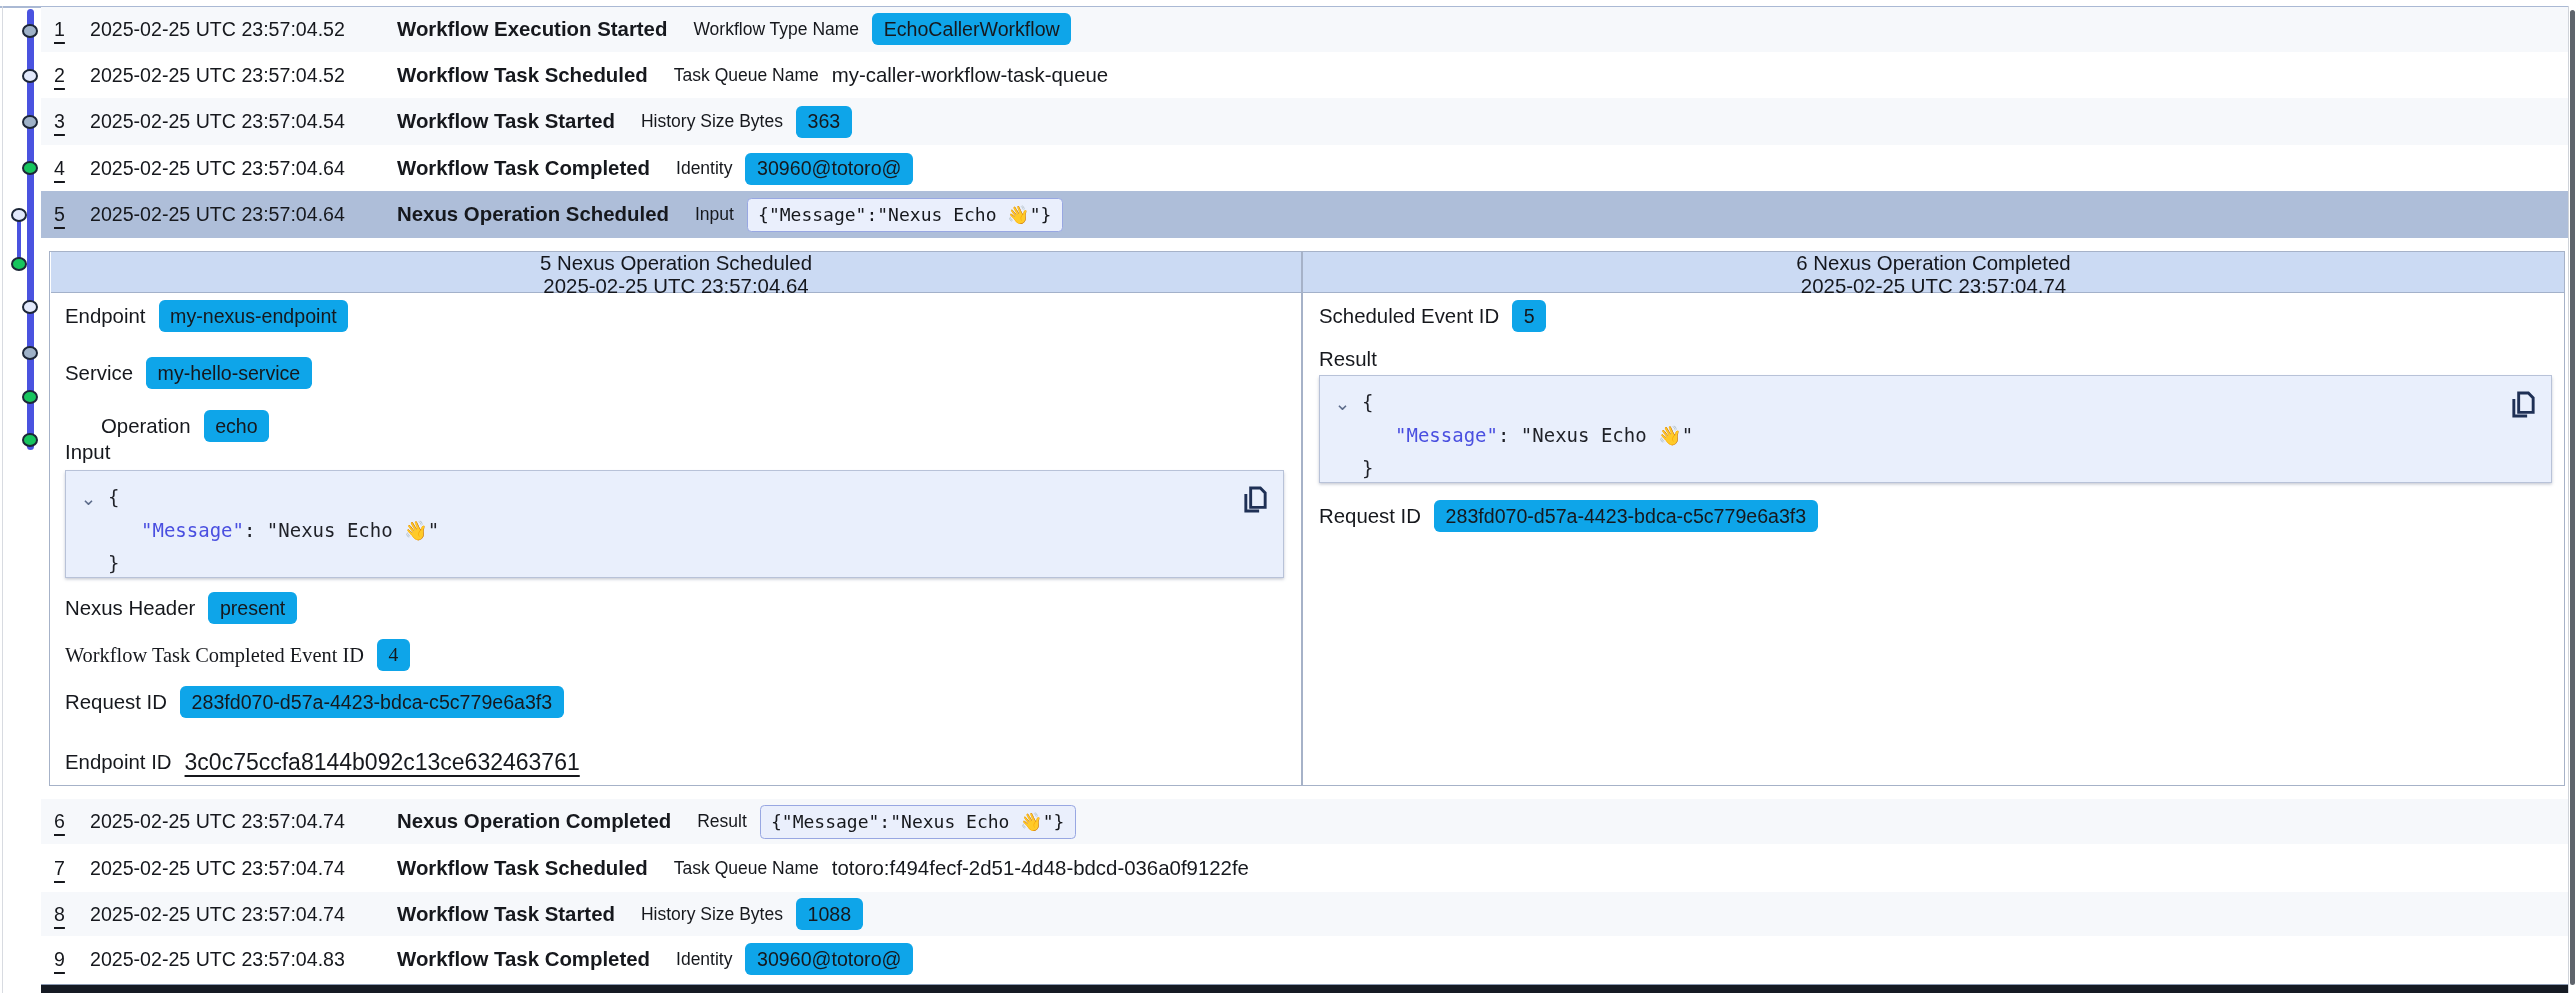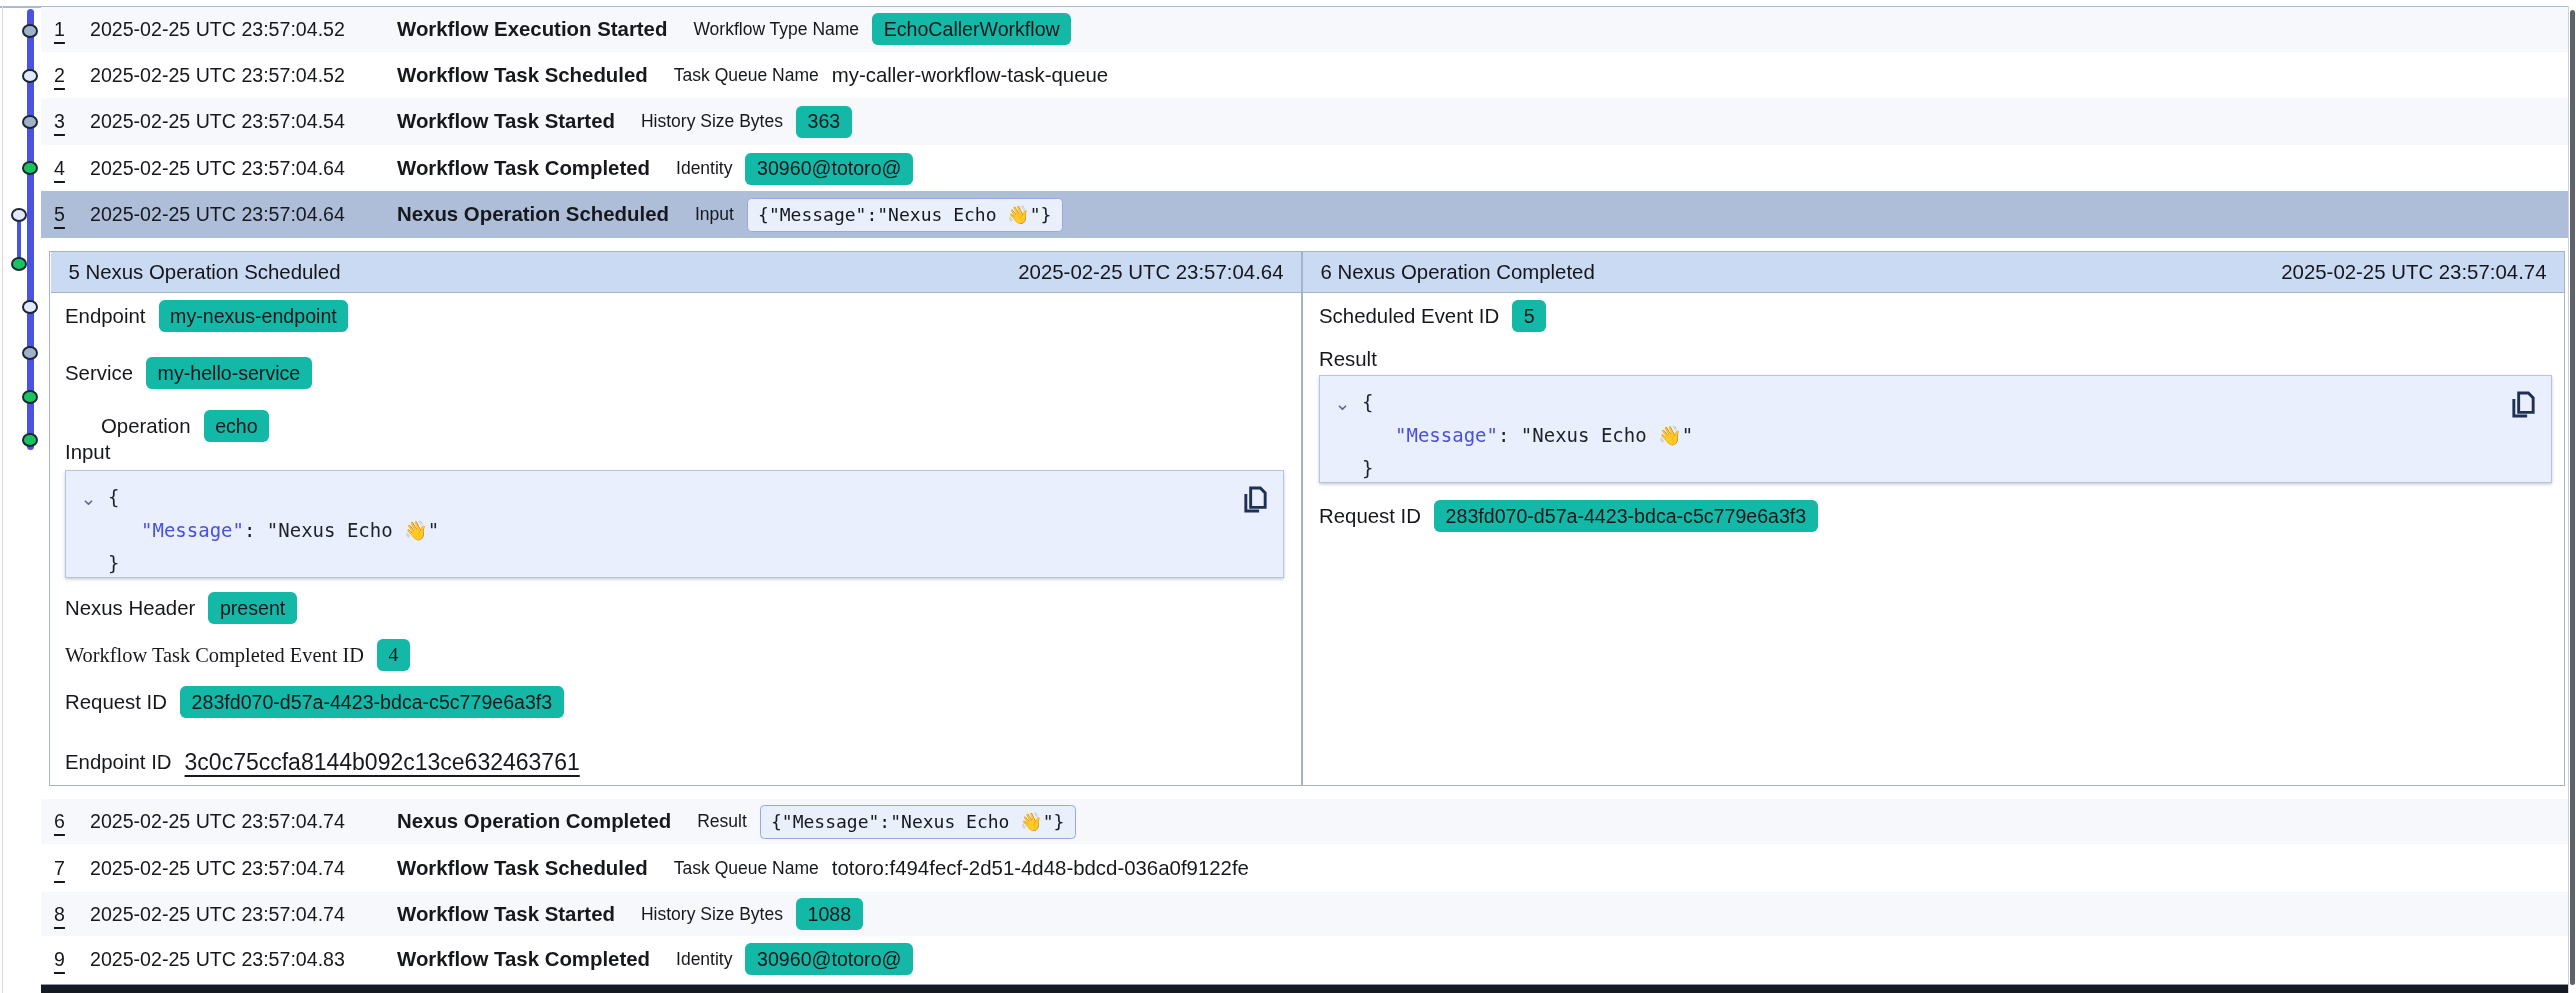--- a/index.html
+++ b/index.html
@@ -24,31 +24,31 @@
 
   
   .row{position:absolute;left:41px;width:2527px;display:flex;align-items:center;padding-left:13px;box-sizing:border-box;}
   .row.tint{background:#f6f8fb;}
   .row.selected{background:#aebed9;}
   .num{flex:0 0 36px;font-size:19.6px;text-decoration:underline;text-decoration-thickness:1.5px;text-underline-offset:5.8px;}
   .time{flex:0 0 307px;font-size:19.6px;}
   .ename{font-size:20.4px;font-weight:700;margin-right:26px;white-space:nowrap;}
   .attr-label{font-size:17.5px;margin-right:13px;white-space:nowrap;}
   .chip{display:inline-flex;align-items:center;height:32px;padding:0 11.6px;border-radius:5.8px;
-        background:#14b8a6;font-size:19.6px;font-weight:500;white-space:nowrap;}
+        background:#0ea5e9;font-size:19.6px;font-weight:500;white-space:nowrap;}
   .codechip{display:inline-flex;align-items:center;height:32px;padding:0 10.2px;border-radius:4.4px;
         background:#eaeffc;border:1.5px solid #98a7e2;font-family:"DejaVu Sans Mono","Liberation Mono",monospace;
         font-size:18px;white-space:nowrap;}
   .link{font-size:20.4px;text-decoration-thickness:2.2px;text-underline-offset:5.1px;white-space:nowrap;}
 
   
   .panel-box{left:49px;top:251px;width:2516px;height:535px;background:#ffffff;border:1.5px solid #a6b2c8;box-sizing:border-box;}
   .panel-divider{left:1301px;top:251px;width:2.2px;height:535px;background:#a6b2c8;}
   .panel-header{position:absolute;top:252px;height:41px;background:#cbdaf3;border-bottom:1.5px solid #a3b1ca;box-sizing:border-box;
-                display:flex;align-items:center;justify-content:space-between;padding:0 17.5px;}
+                display:flex;align-items:center;justify-content:space-between;padding:0 17.5px;flex-direction:column;}
   .ph-left{left:51px;width:1250px;}
   .ph-right{left:1303px;width:1261px;}
   .panel-title,.panel-time{font-size:20.4px;color:#14161c;white-space:nowrap;}
 
   .field{position:absolute;height:32px;display:flex;align-items:center;gap:13px;white-space:nowrap;}
   .flabel{font-size:20.4px;}
   .plink{font-size:23px;text-decoration:underline;text-decoration-thickness:2.2px;text-underline-offset:5.1px;}
 
   
   .codeblock{position:absolute;background:#e9effc;border:1.5px solid #b8c2d8;box-sizing:border-box;

